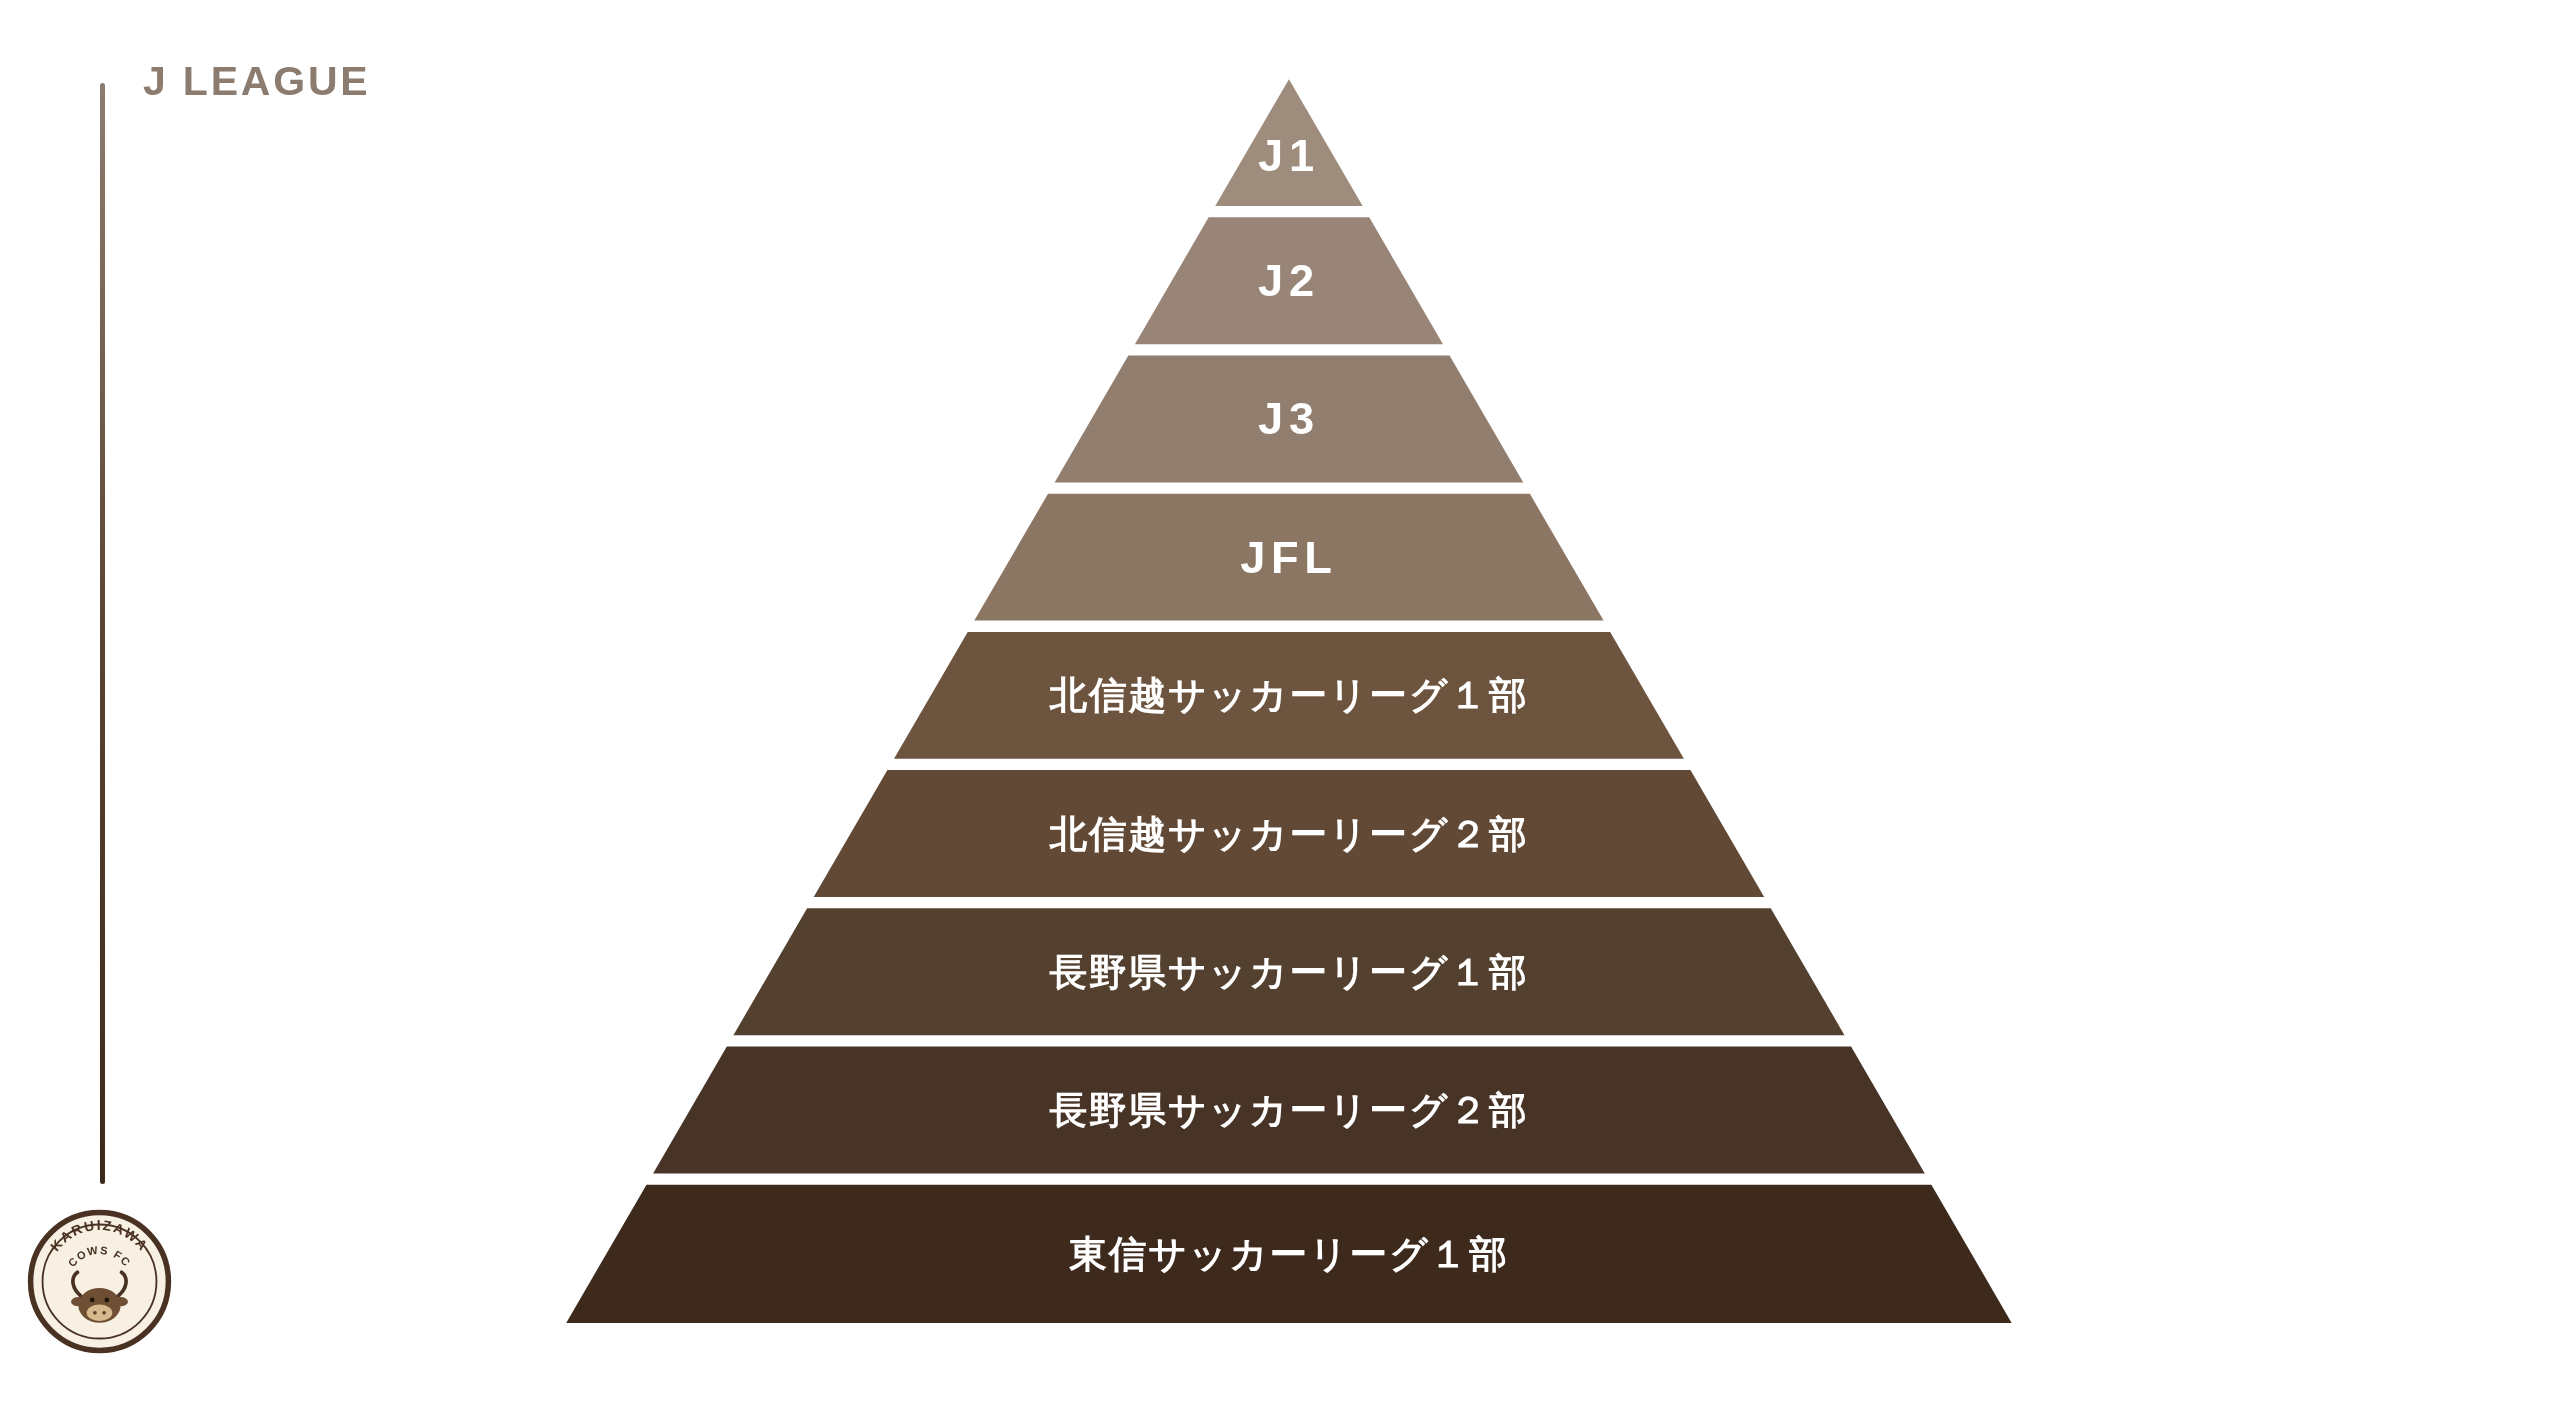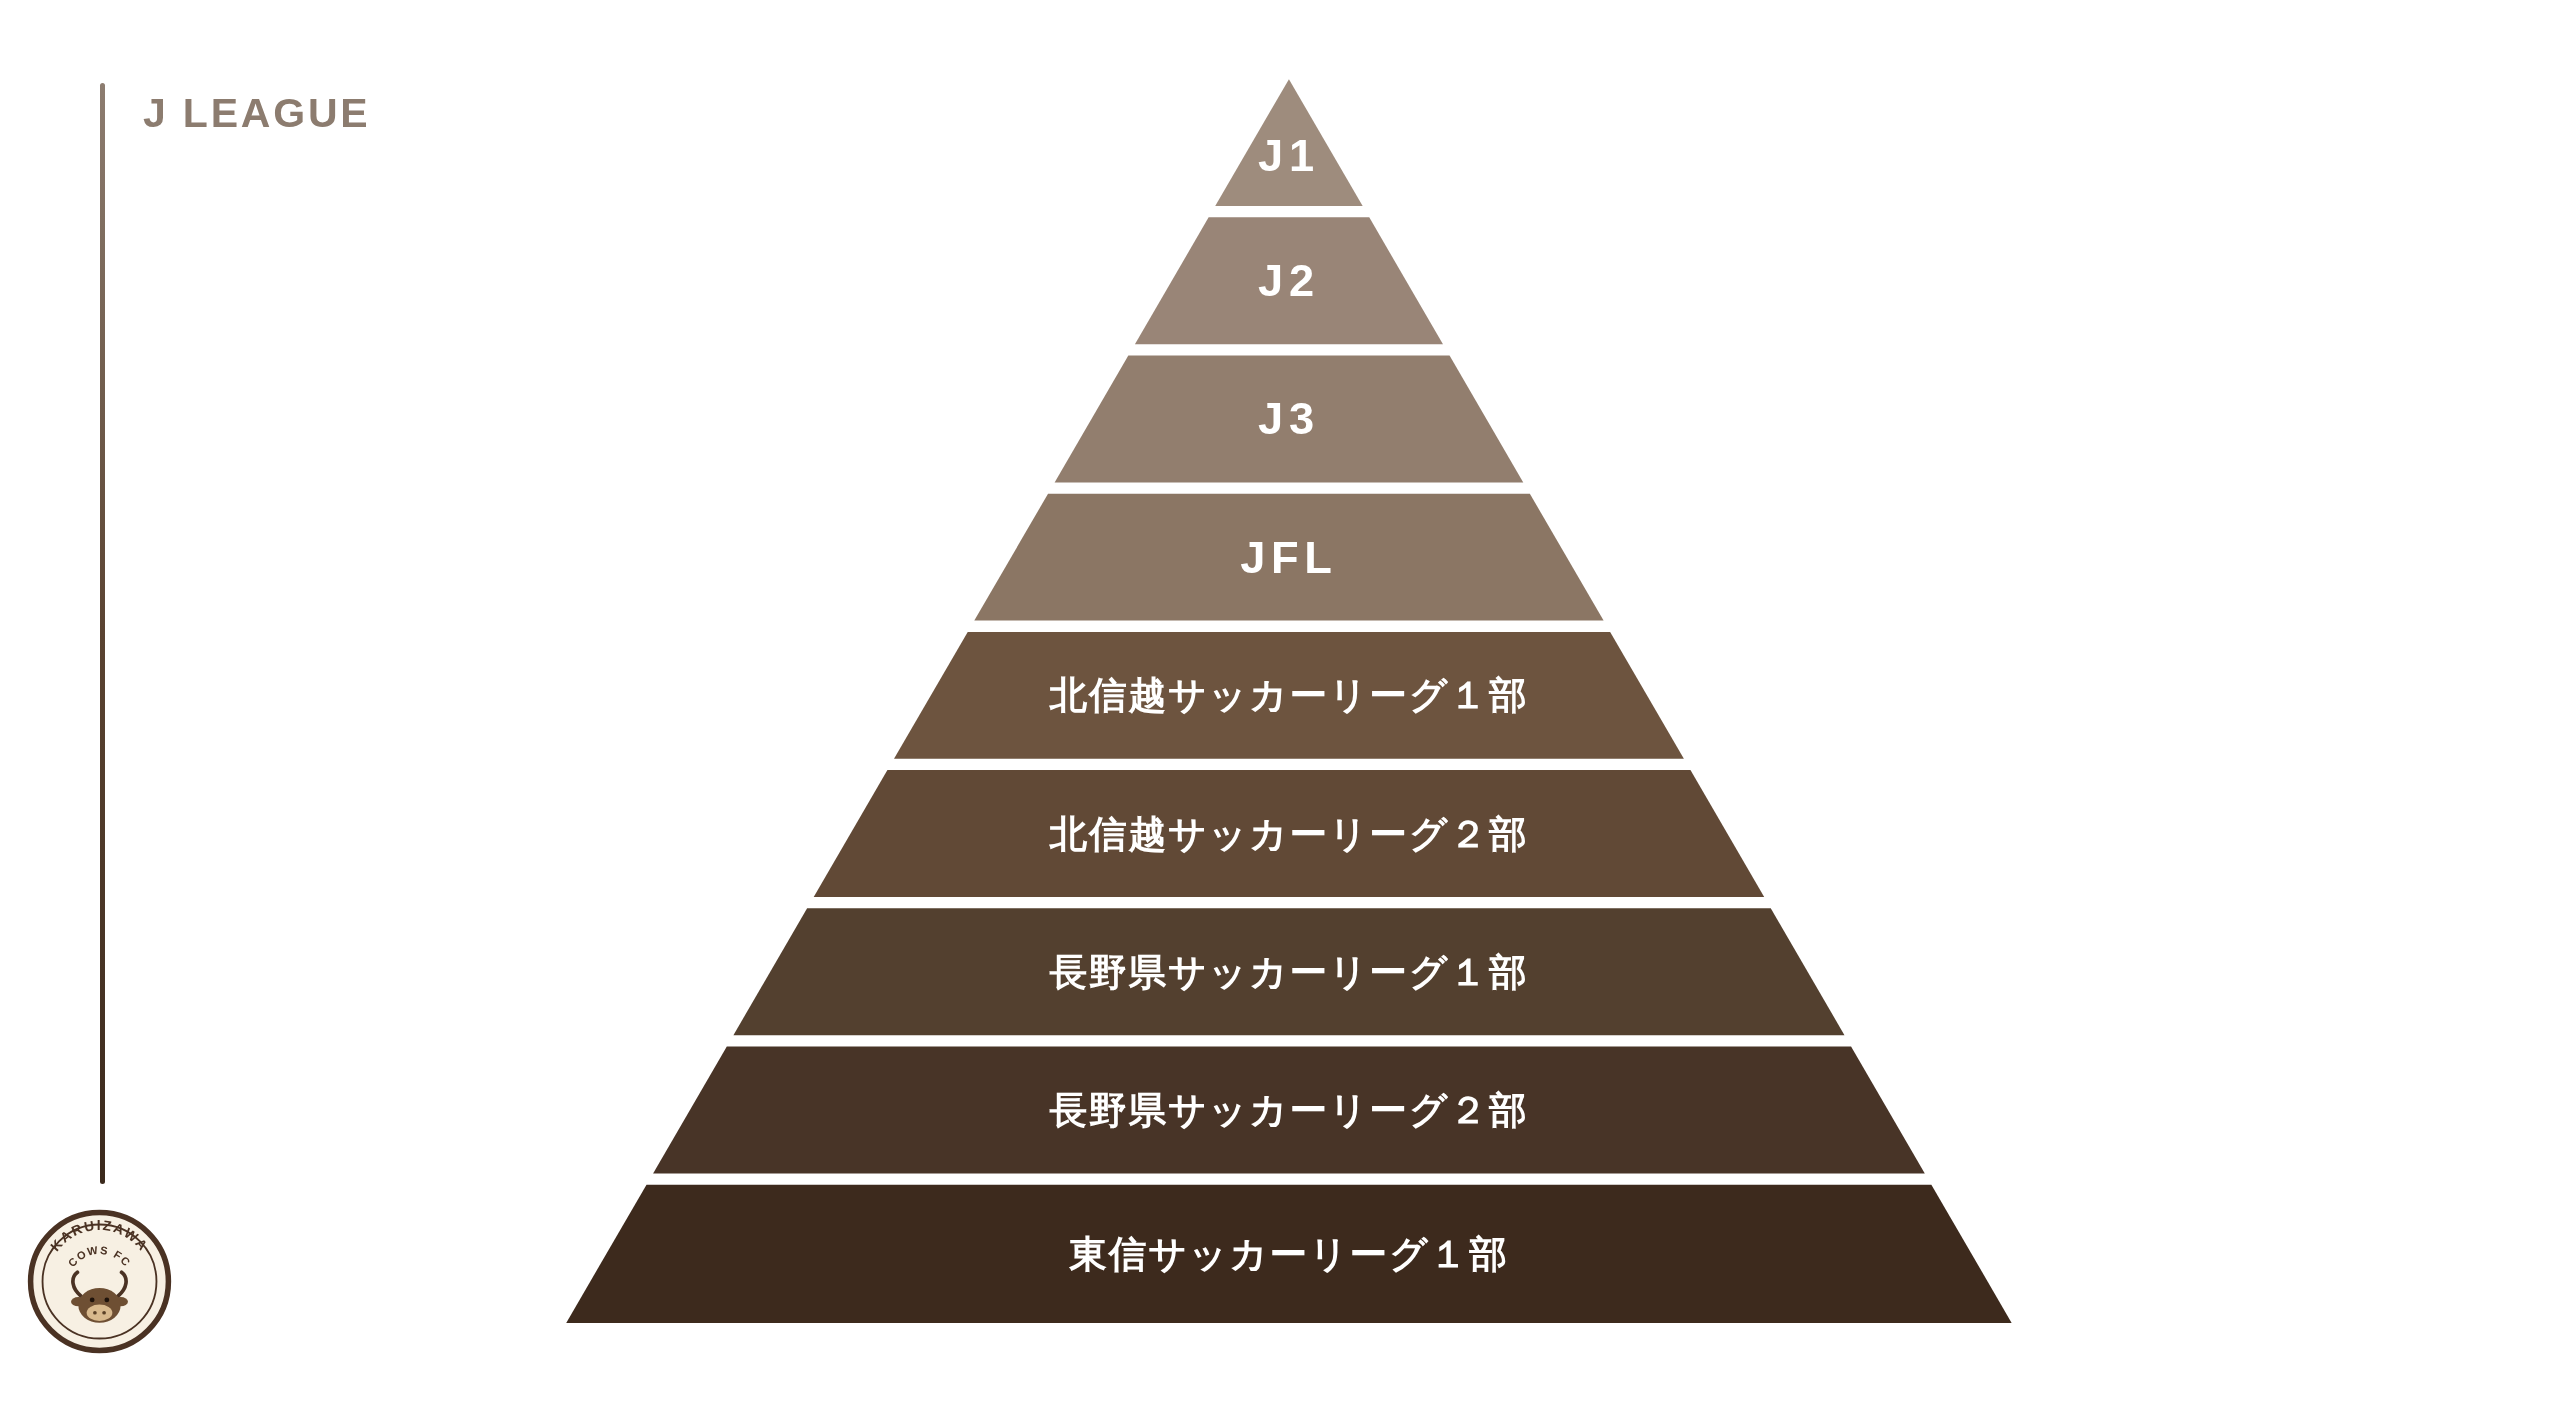--- a/index.html
+++ b/index.html
@@ -26,21 +26,20 @@
 
   .title {
     position: absolute;
     left: 143px;
     top: 58px;
     font-size: 41px;
     font-weight: 700;
     letter-spacing: 2.8px;
     color: #8c7c6f;
     font-family: "Liberation Sans", sans-serif;
-    margin-top: 32px;
   }
 
   #pyramid {
     position: absolute;
     left: 0;
     top: 0;
     width: 2576px;
     height: 1419px;
     display: block;
   }

